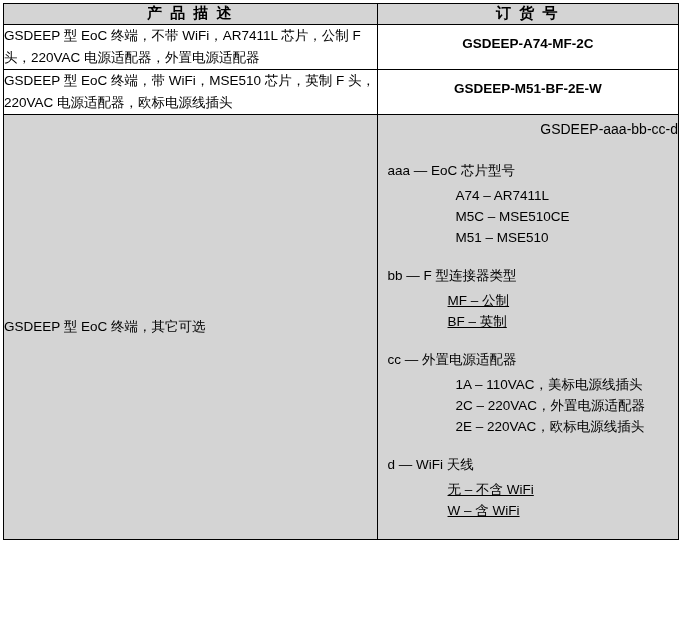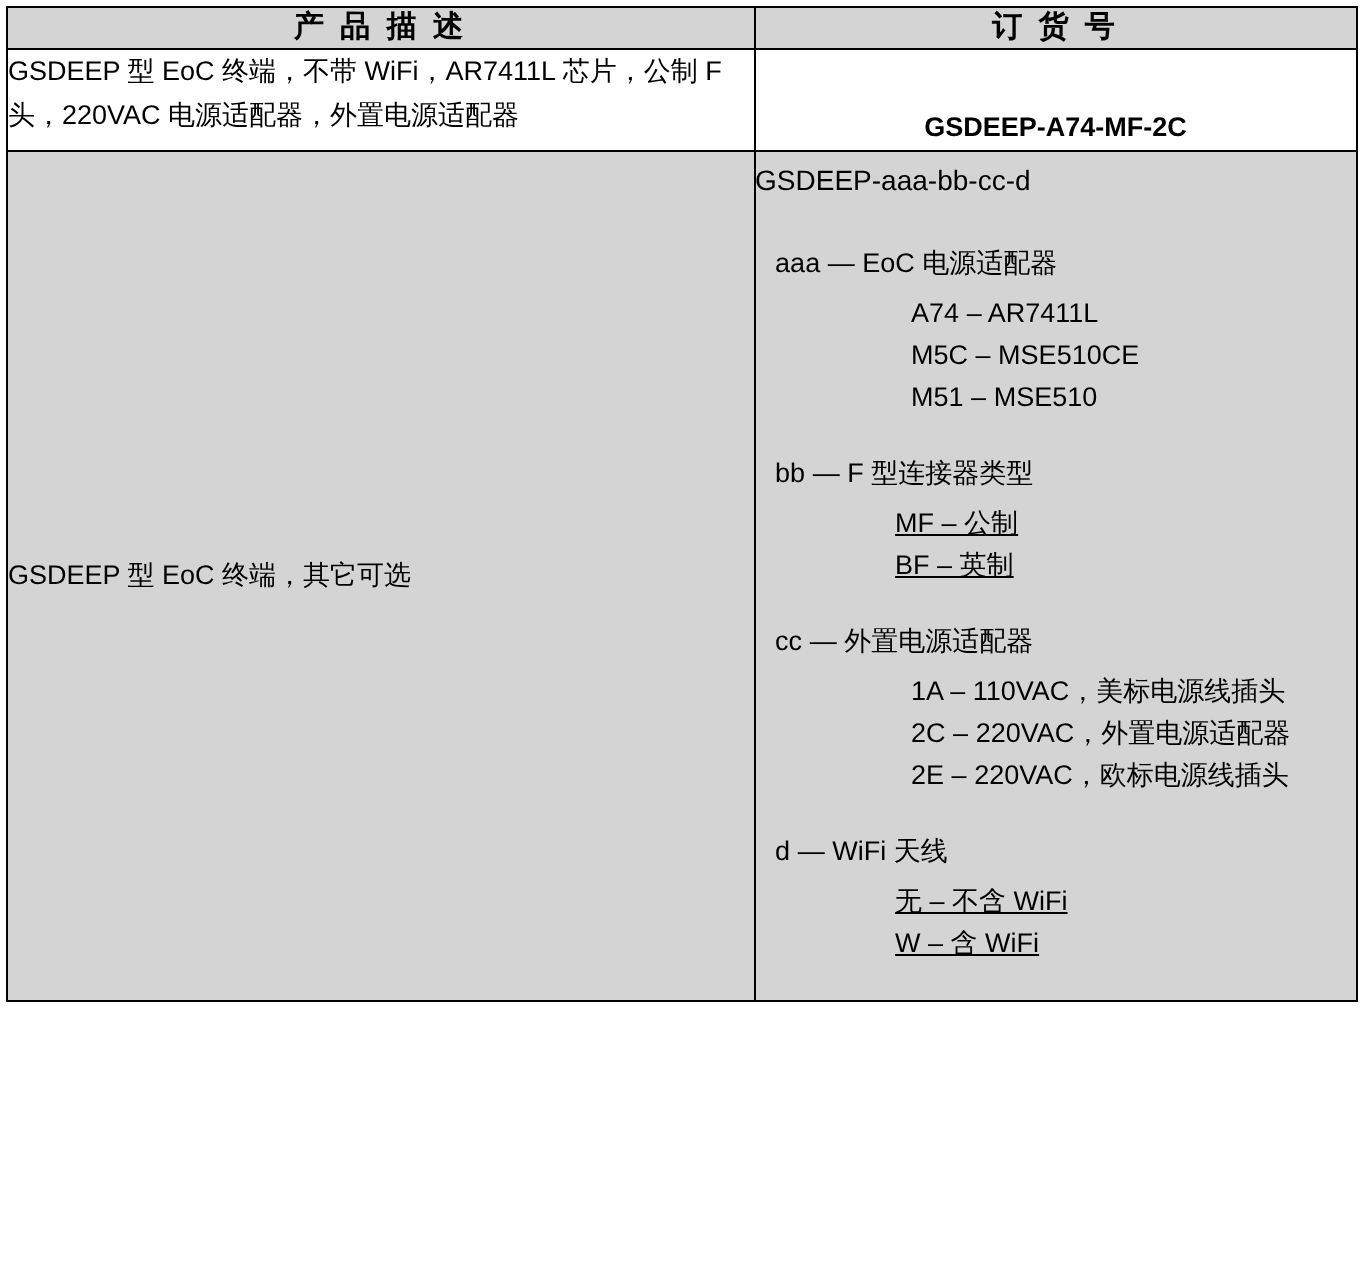--- a/index.html
+++ b/index.html
@@ -51,40 +51,40 @@
   }
   .code-cell {
     font-size: 13.5px;
     font-weight: bold;
     text-align: center;
     padding: 7px 8px 8px 8px;
     line-height: 22px;
   }
   .code-cell .code-inner {
     display: block;
-    padding-top: 28px;
+    padding-top: 8px;
   }
   .gray-row td {
     background: #d4d4d4;
   }
   .gray-desc {
     font-size: 13.5px;
     line-height: 20px;
     padding: 0 8px;
     vertical-align: middle !important;
   }
   .legend {
     font-size: 13.5px;
     line-height: 20px;
     padding: 18px 10px 14px 10px;
   }
   .legend .pattern {
-    text-align: left;
+    text-align: right;
     font-weight: normal;
-    margin: 4px 12px 22px 0;
+    margin: 4px 0 22px 0;
     font-size: 14px;
   }
   .legend .grp {
     margin-bottom: 18px;
   }
   .legend .grp-title {
     margin-left: 10px;
     margin-bottom: 4px;
   }
   .legend .grp-title b {
@@ -115,30 +115,36 @@
         <th class="hdr-cell">订  货  号</th>
       </tr>
     </thead>
     <tbody>
       <tr>
         <td class="desc-cell">GSDEEP 型 EoC 终端，不带 WiFi，AR7411L 芯片，公制 F 头，220VAC 电源适配器，外置电源适配器</td>
         <td class="code-cell">
           <span class="code-inner">GSDEEP-A74-MF-2C</span>
         </td>
       </tr>
+      <tr>
+        <td class="desc-cell">GSDEEP 型 EoC 终端，带 WiFi，MSE510 芯片，英制 F 头，220VAC 电源适配器，欧标电源线插头</td>
+        <td class="code-cell">
+          <span class="code-inner">GSDEEP-M51-BF-2E-W</span>
+        </td>
+      </tr>
       <tr class="gray-row">
         <td class="gray-desc">GSDEEP 型 EoC 终端，其它可选</td>
         <td class="legend">
           <div class="pattern">GSDEEP-aaa-bb-cc-d</div>
 
           <div class="grp">
             <div class="grp-title">
               <b>aaa</b>
               <span>—</span>
-              <span>EoC 电源适配器</span>
+              <span>EoC 芯片型号</span>
             </div>
             <div class="opt">A74 – AR7411L</div>
             <div class="opt">M5C – MSE510CE</div>
             <div class="opt">M51 – MSE510</div>
           </div>
 
           <div class="grp">
             <div class="grp-title">
               <b>bb</b>
               <span>—</span>

